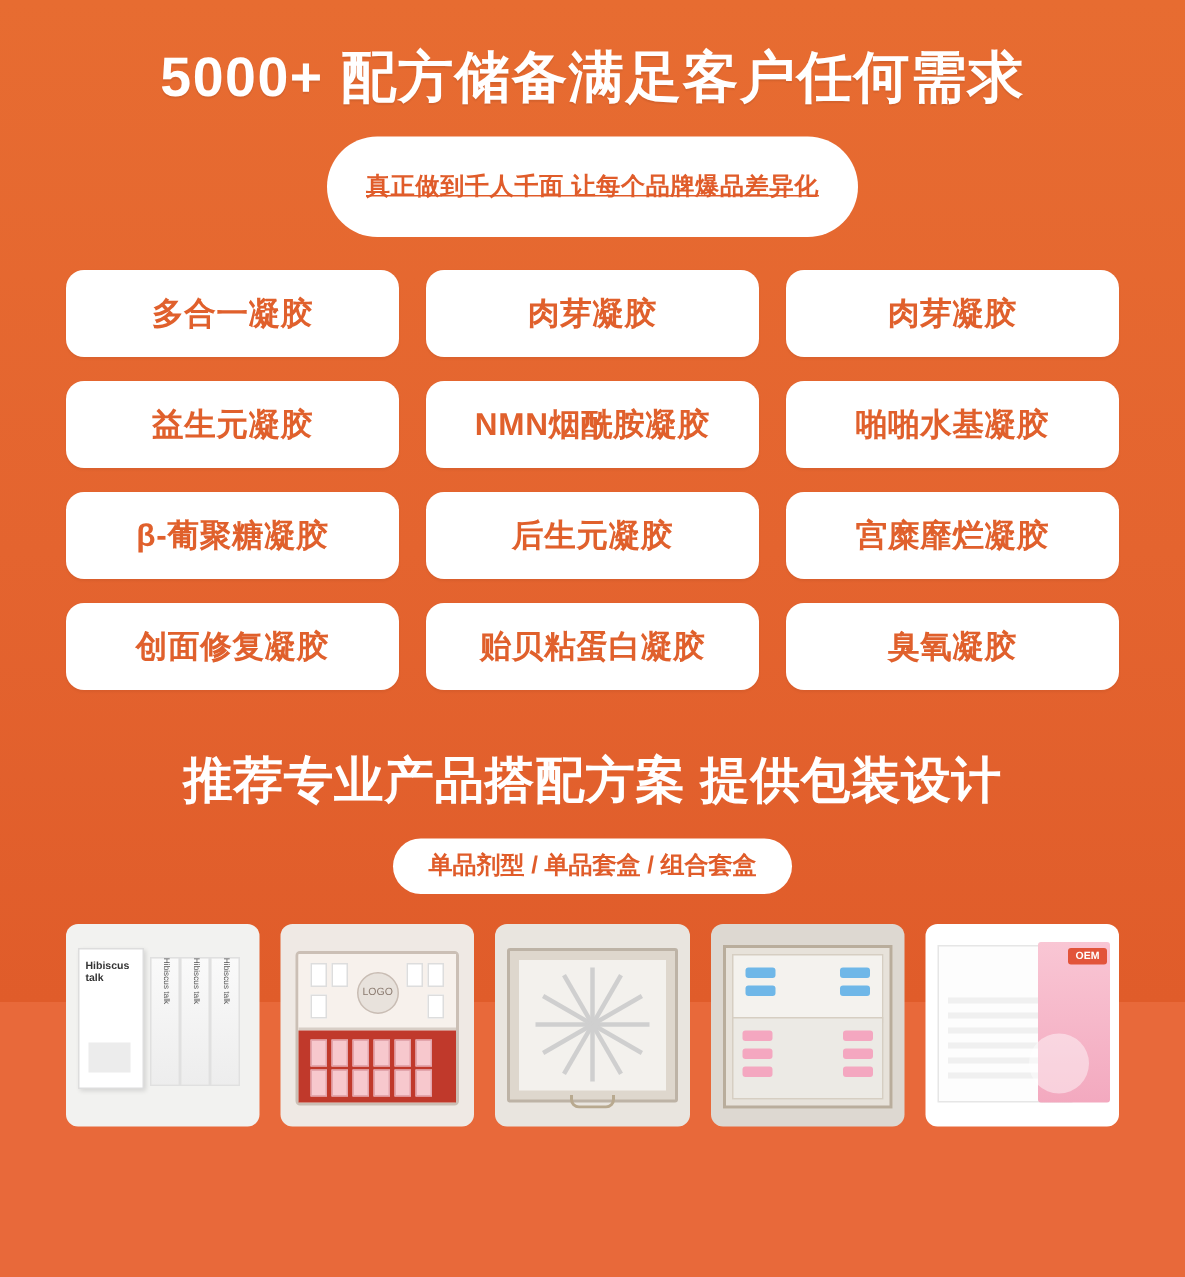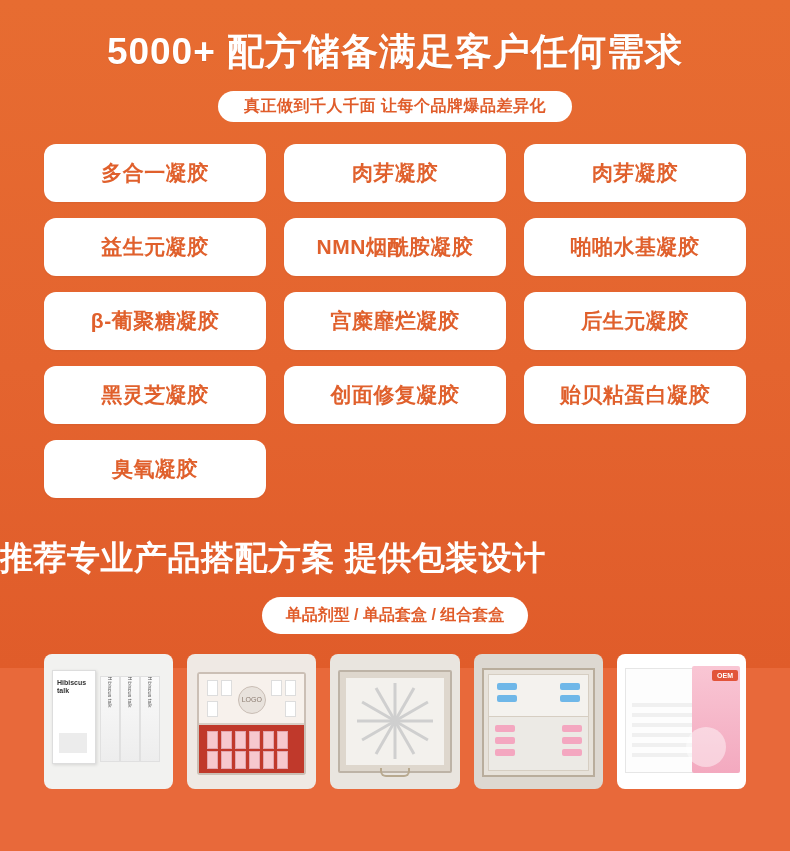--- a/index.html
+++ b/index.html
@@ -34,23 +34,24 @@
     display: flex;
     justify-content: center;
     margin-top: 18px;
   }
   .subpill {
     background: #ffffff;
     color: #e05c2a;
     border-radius: 999px;
     font-size: 16px;
     font-weight: bold;
-    padding: 5px 26px;
+    padding: 23px 26px;
     letter-spacing: 0.5px;
     white-space: nowrap;
+    text-decoration: underline;
   }
   .grid {
     margin: 22px auto 0 auto;
     width: 702px;
     display: grid;
     grid-template-columns: repeat(3, 1fr);
     column-gap: 18px;
     row-gap: 16px;
   }
   .cell {
@@ -60,20 +61,21 @@
     display: flex;
     align-items: center;
     justify-content: center;
     color: #e0602c;
     font-size: 21px;
     font-weight: bold;
     letter-spacing: 0.5px;
     box-shadow: 0 1px 2px rgba(0,0,0,0.05);
   }
   .headline2 {
+    text-align: center;
     color: #ffffff;
     font-size: 33px;
     font-weight: bold;
     margin-top: 38px;
     letter-spacing: 0.5px;
   }
   .pill2-wrap {
     display: flex;
     justify-content: center;
     margin-top: 16px;
@@ -172,23 +174,22 @@
   </div>
 
   <div class="grid">
     <div class="cell">多合一凝胶</div>
     <div class="cell">肉芽凝胶</div>
     <div class="cell">肉芽凝胶</div>
     <div class="cell">益生元凝胶</div>
     <div class="cell">NMN烟酰胺凝胶</div>
     <div class="cell">啪啪水基凝胶</div>
     <div class="cell">β-葡聚糖凝胶</div>
+    <div class="cell">后生元凝胶</div>
     <div class="cell">宫糜靡烂凝胶</div>
-    <div class="cell">后生元凝胶</div>
-    <div class="cell">黑灵芝凝胶</div>
     <div class="cell">创面修复凝胶</div>
     <div class="cell">贻贝粘蛋白凝胶</div>
     <div class="cell">臭氧凝胶</div>
   </div>
 
   <div class="headline2">推荐专业产品搭配方案  提供包装设计</div>
 
   <div class="pill2-wrap">
     <div class="pill2">单品剂型 / 单品套盒 / 组合套盒</div>
   </div>

